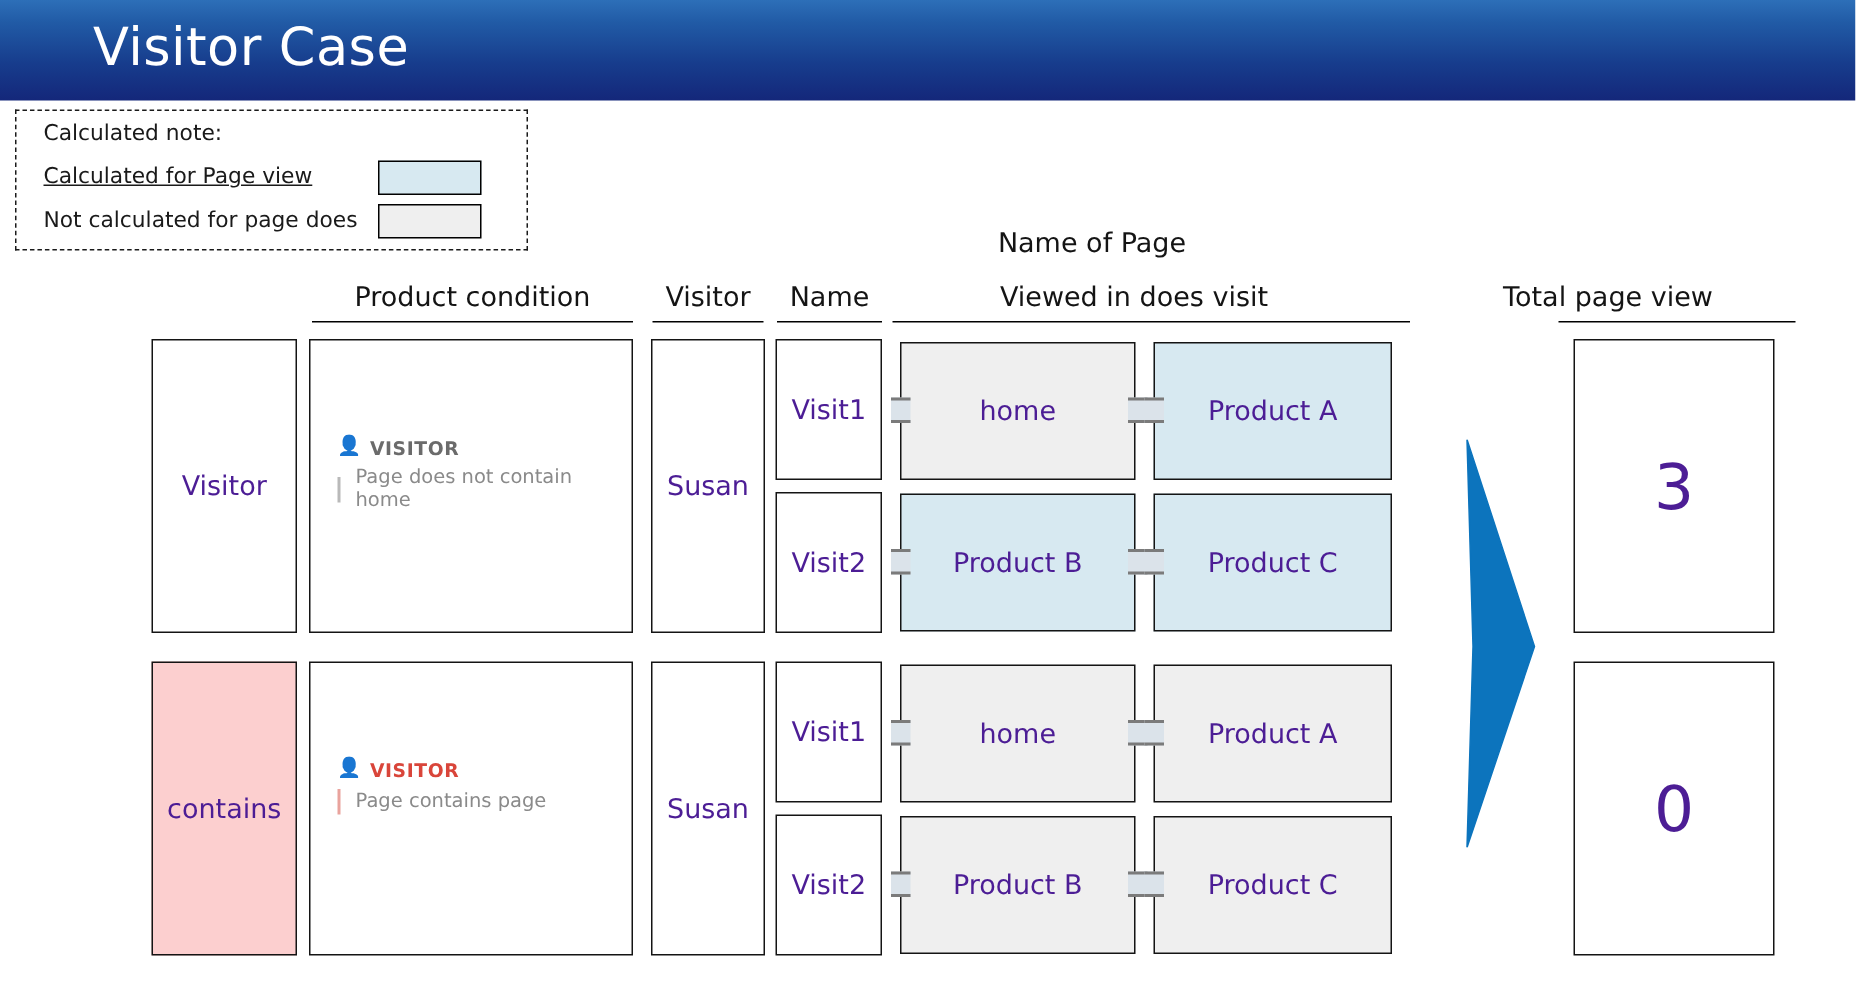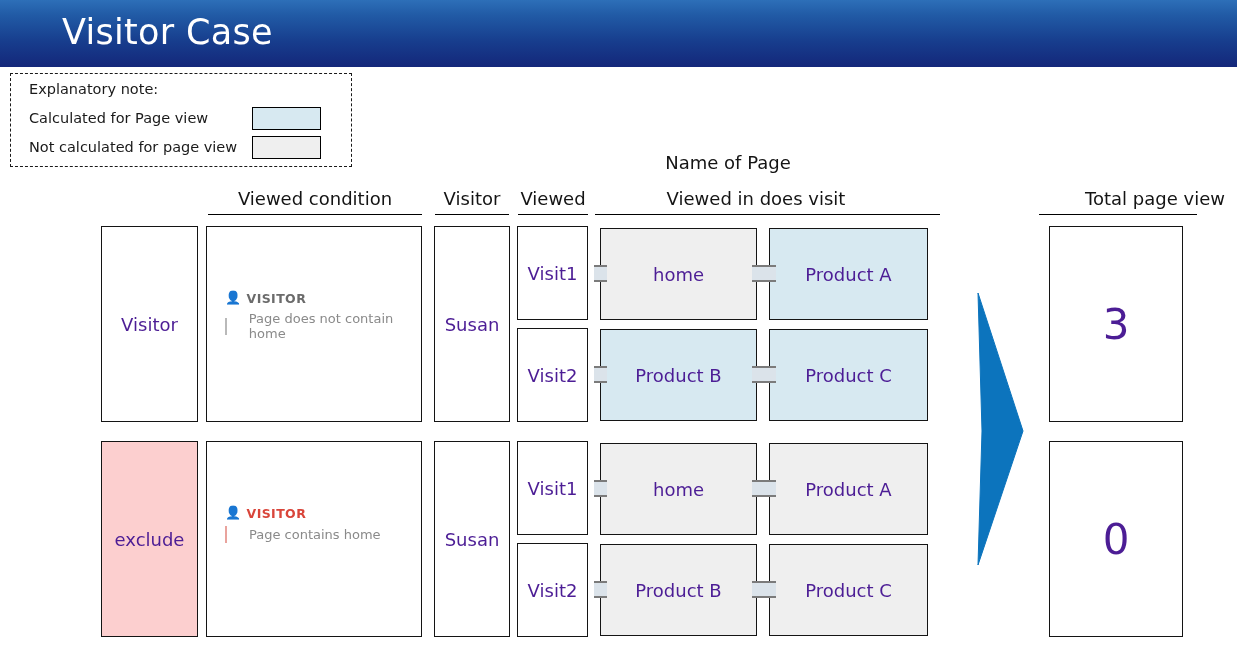--- a/index.html
+++ b/index.html
@@ -42,21 +42,21 @@
     box-sizing: border-box;
   }
   .legend-line {
     position: absolute;
     left: 18px;
     font-size: 14.5px;
     color: #1a1a1a;
     white-space: nowrap;
   }
   #legend-note-title { top: 7px; }
-  #legend-row-calc-label { top: 36px; }
+  #legend-row-calc-label { top: 36px; text-decoration: underline; }
   #legend-row-notcalc-label { top: 65px; }
   .legend-swatch {
     position: absolute;
     left: 241px;
     width: 69px; height: 23px;
     border: 1.6px solid #000000;
     box-sizing: border-box;
   }
   #legend-swatch-calculated { top: 33px; background: #d7e9f1; }
   #legend-swatch-not-calculated { top: 62px; background: #efefef; }
@@ -72,21 +72,21 @@
   .col-rule {
     position: absolute;
     height: 0;
     border-top: 1.3px solid #000000;
   }
   #header-name-of-page { left: 592px; top: 152px; width: 272px; }
   #header-segment-condition { left: 208px; top: 188px; width: 214px; }
   #header-visitor { left: 435px; top: 188px; width: 74px; }
   #header-visit { left: 518px; top: 188px; width: 70px; }
   #header-viewed { left: 620px; top: 188px; width: 272px; }
-  #header-total { left: 1076px; top: 188px; width: 158px; }
+  #header-total { left: 993px; top: 188px; width: 158px; }
 
   #rule-segment-condition { left: 208px; top: 214px; width: 214px; }
   #rule-visitor { left: 435px; top: 214px; width: 74px; }
   #rule-visit { left: 518px; top: 214px; width: 70px; }
   #rule-viewed { left: 595px; top: 214px; width: 345px; }
   #rule-total { left: 1039px; top: 214px; width: 158px; }
 
   
   .cell {
     position: absolute;
@@ -136,21 +136,20 @@
     top: -1px;
   }
   .visitor-gray { color: #6b6b6b; }
   .visitor-red  { color: #d9453a; }
   .segment-desc-line {
     display: flex;
     align-items: center;
     margin-top: 5px;
     font-size: 13px;
     color: #8a8a8a;
-    gap: 12px;
   }
   .desc-bar {
     display: inline-block;
     width: 2px;
     height: 17px;
     margin-right: 10px;
     background: #b9b9b9;
   }
   .desc-bar-red { background: #e9a39d; }
 
@@ -197,31 +196,31 @@
   }
 </style>
 </head>
 <body>
 
 <div id="header-banner">
   <div id="page-title">Visitor Case</div>
 </div>
 
 <div id="legend-box">
-  <div class="legend-line" id="legend-note-title">Explanatory note:</div>
+  <div class="legend-line" id="legend-note-title">Calculated note:</div>
   <div class="legend-line" id="legend-row-calc-label">Calculated for Page view</div>
   <div class="legend-swatch" id="legend-swatch-calculated"></div>
-  <div class="legend-line" id="legend-row-notcalc-label">Not calculated for page view</div>
+  <div class="legend-line" id="legend-row-notcalc-label">Not calculated for page does</div>
   <div class="legend-swatch" id="legend-swatch-not-calculated"></div>
 </div>
 
 <div class="col-header" id="header-name-of-page">Name of Page</div>
-<div class="col-header" id="header-segment-condition">Viewed condition</div>
+<div class="col-header" id="header-segment-condition">Product condition</div>
 <div class="col-header" id="header-visitor">Visitor</div>
-<div class="col-header" id="header-visit">Viewed</div>
+<div class="col-header" id="header-visit">Name</div>
 <div class="col-header" id="header-viewed">Viewed in does visit</div>
 <div class="col-header" id="header-total">Total page view</div>
 
 <div class="col-rule" id="rule-segment-condition"></div>
 <div class="col-rule" id="rule-visitor"></div>
 <div class="col-rule" id="rule-visit"></div>
 <div class="col-rule" id="rule-viewed"></div>
 <div class="col-rule" id="rule-total"></div>
 
 <div class="cell" id="cell-include">Visitor</div>
@@ -251,31 +250,31 @@
 
 <div class="connector" style="left:594px; top:265px;"></div>
 <div class="connector" style="left:752px; top:265px;"></div>
 <div class="connector" style="left:763px; top:265px;"></div>
 <div class="connector" style="left:594px; top:366px;"></div>
 <div class="connector" style="left:752px; top:366px;"></div>
 <div class="connector" style="left:763px; top:366px;"></div>
 
 <div class="cell" id="cell-total-row1">3</div>
 
-<div class="cell cell-pink" id="cell-exclude">exclude</div>
+<div class="cell cell-pink" id="cell-exclude">contains</div>
 
 <div class="segment-cell" id="segment-cell-row2">
   <div class="segment-inner">
     <div class="segment-visitor-line visitor-red">
       <span class="visitor-glyph">👤</span>
       <span>VISITOR</span>
     </div>
     <div class="segment-desc-line">
       <span class="desc-bar desc-bar-red"></span>
-      <span>Page contains home</span>
+      <span>Page contains page</span>
     </div>
   </div>
 </div>
 
 <div class="cell" id="cell-visitor-row2">Susan</div>
 
 <div class="cell" id="cell-visit-r2v1">Visit1</div>
 <div class="cell" id="cell-visit-r2v2">Visit2</div>
 
 <div class="cell cell-gray" id="cell-page-r2v1p1">home</div>

